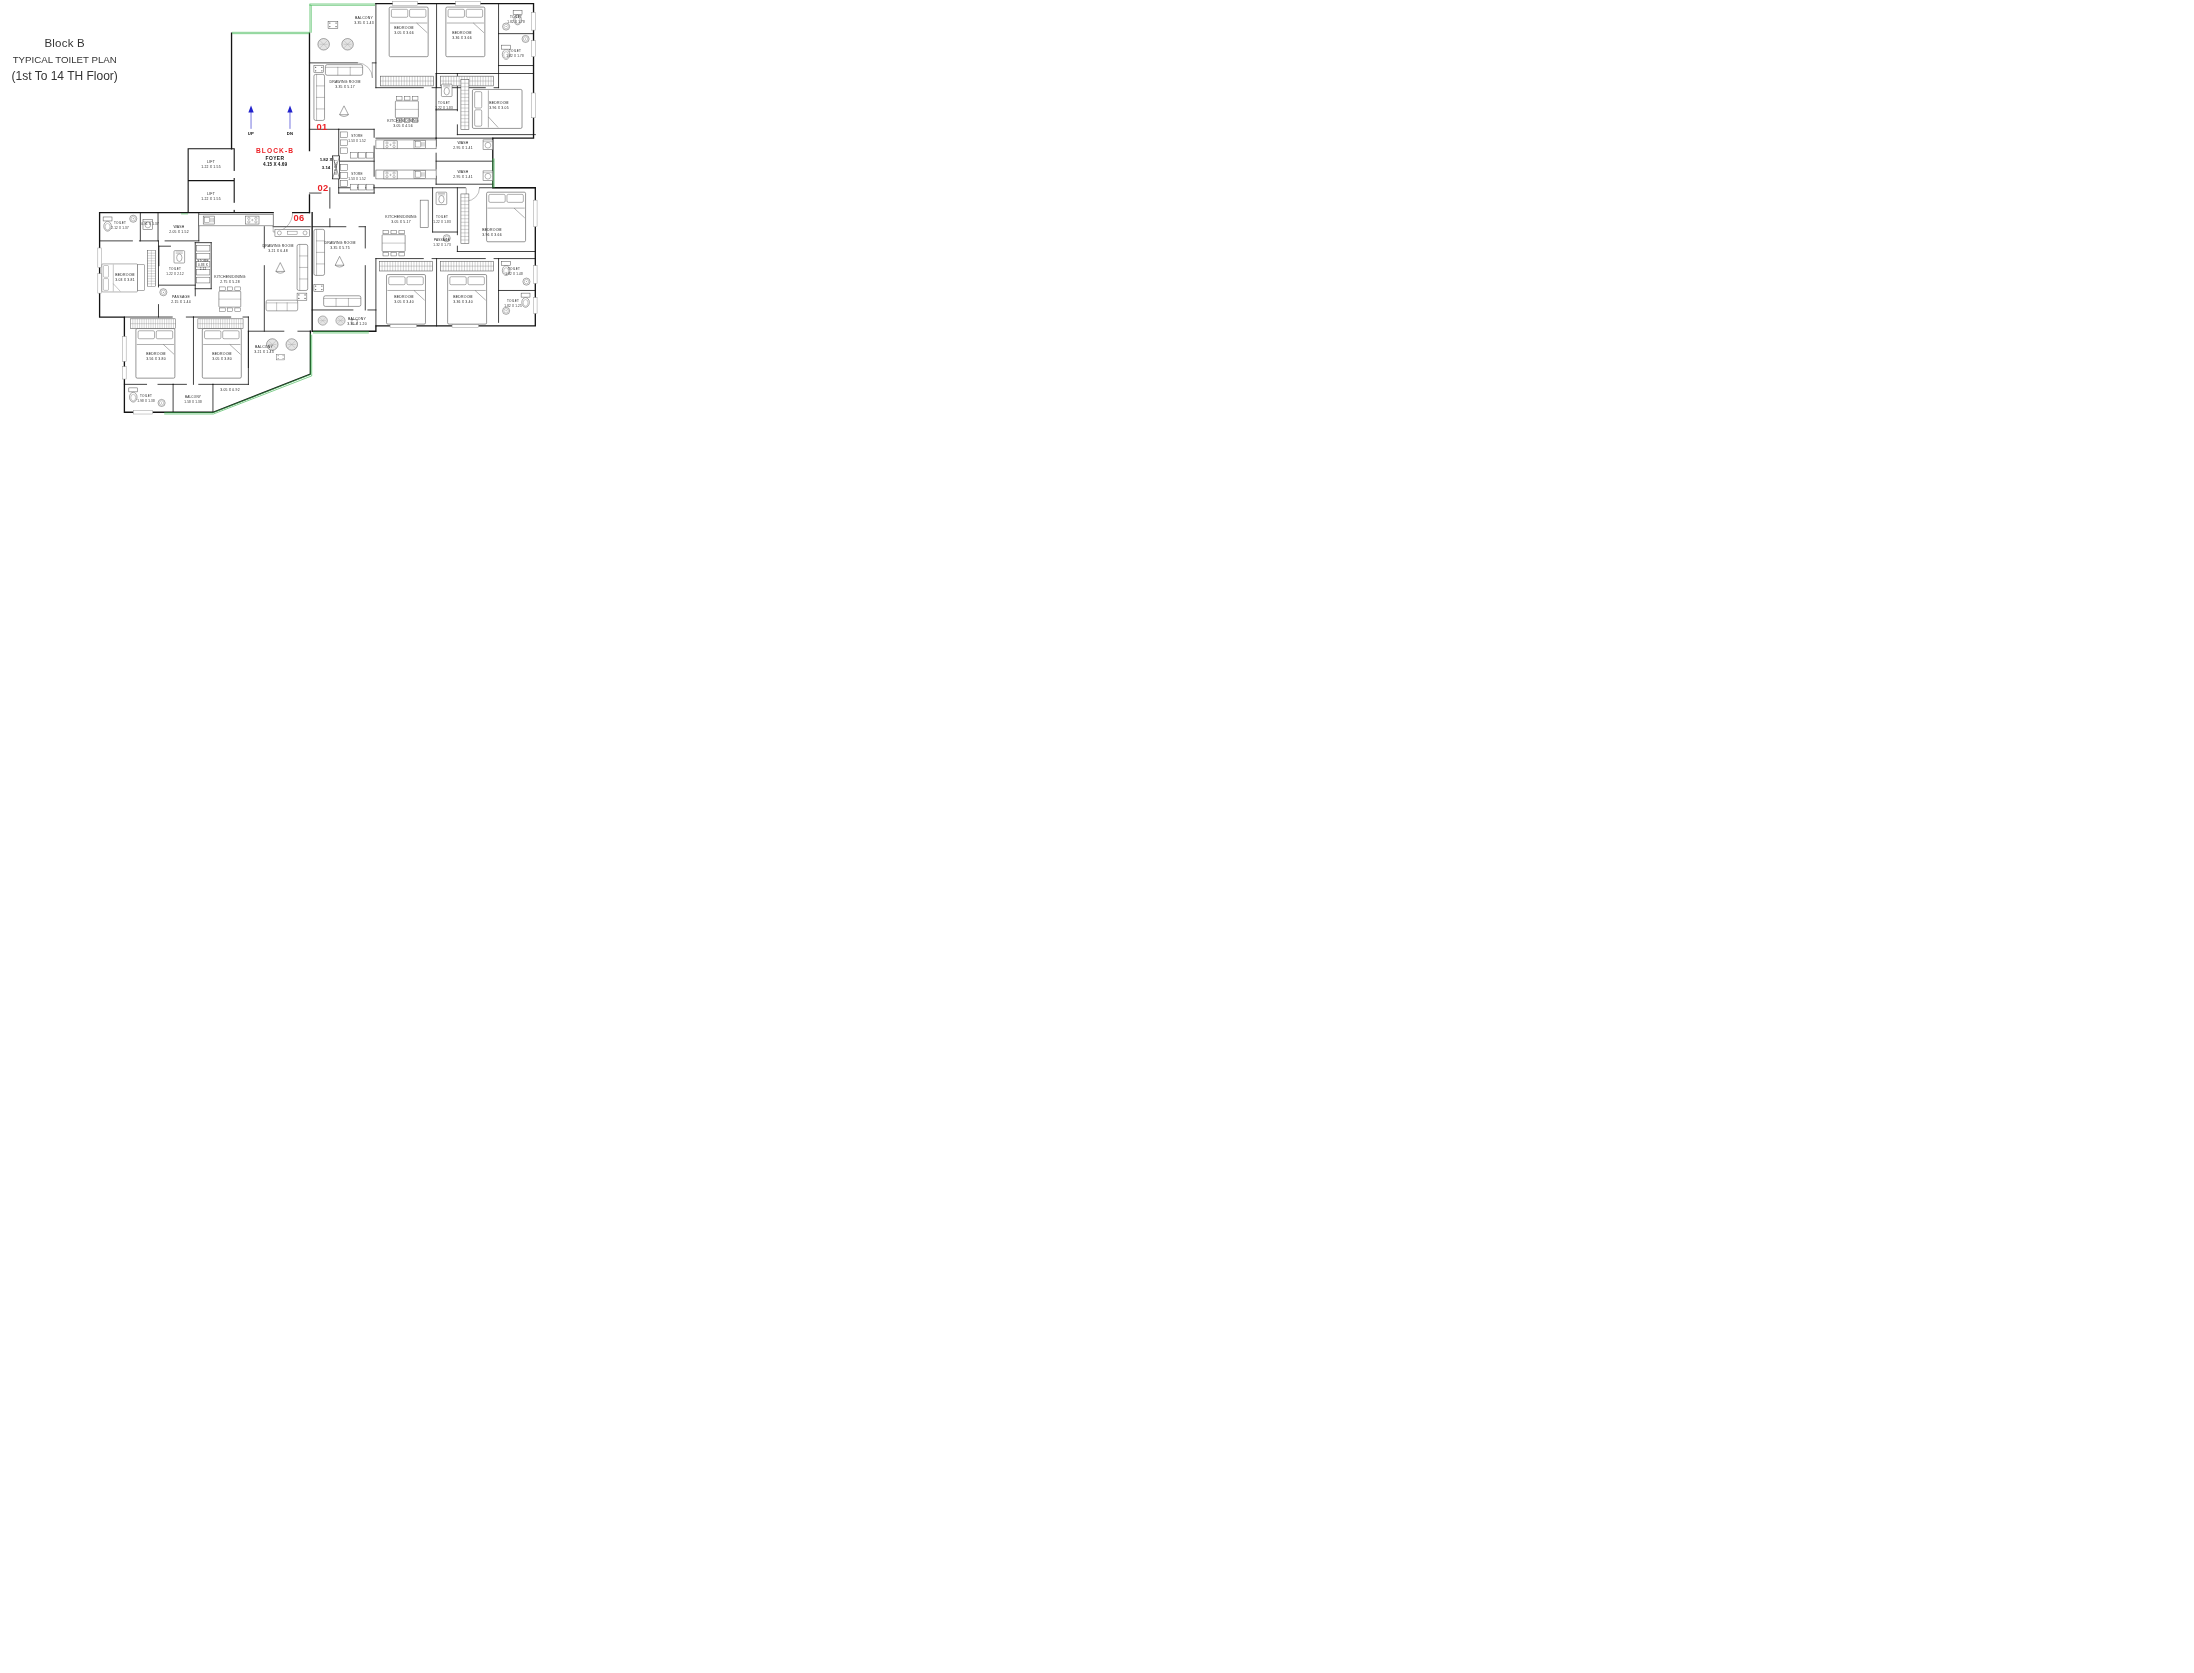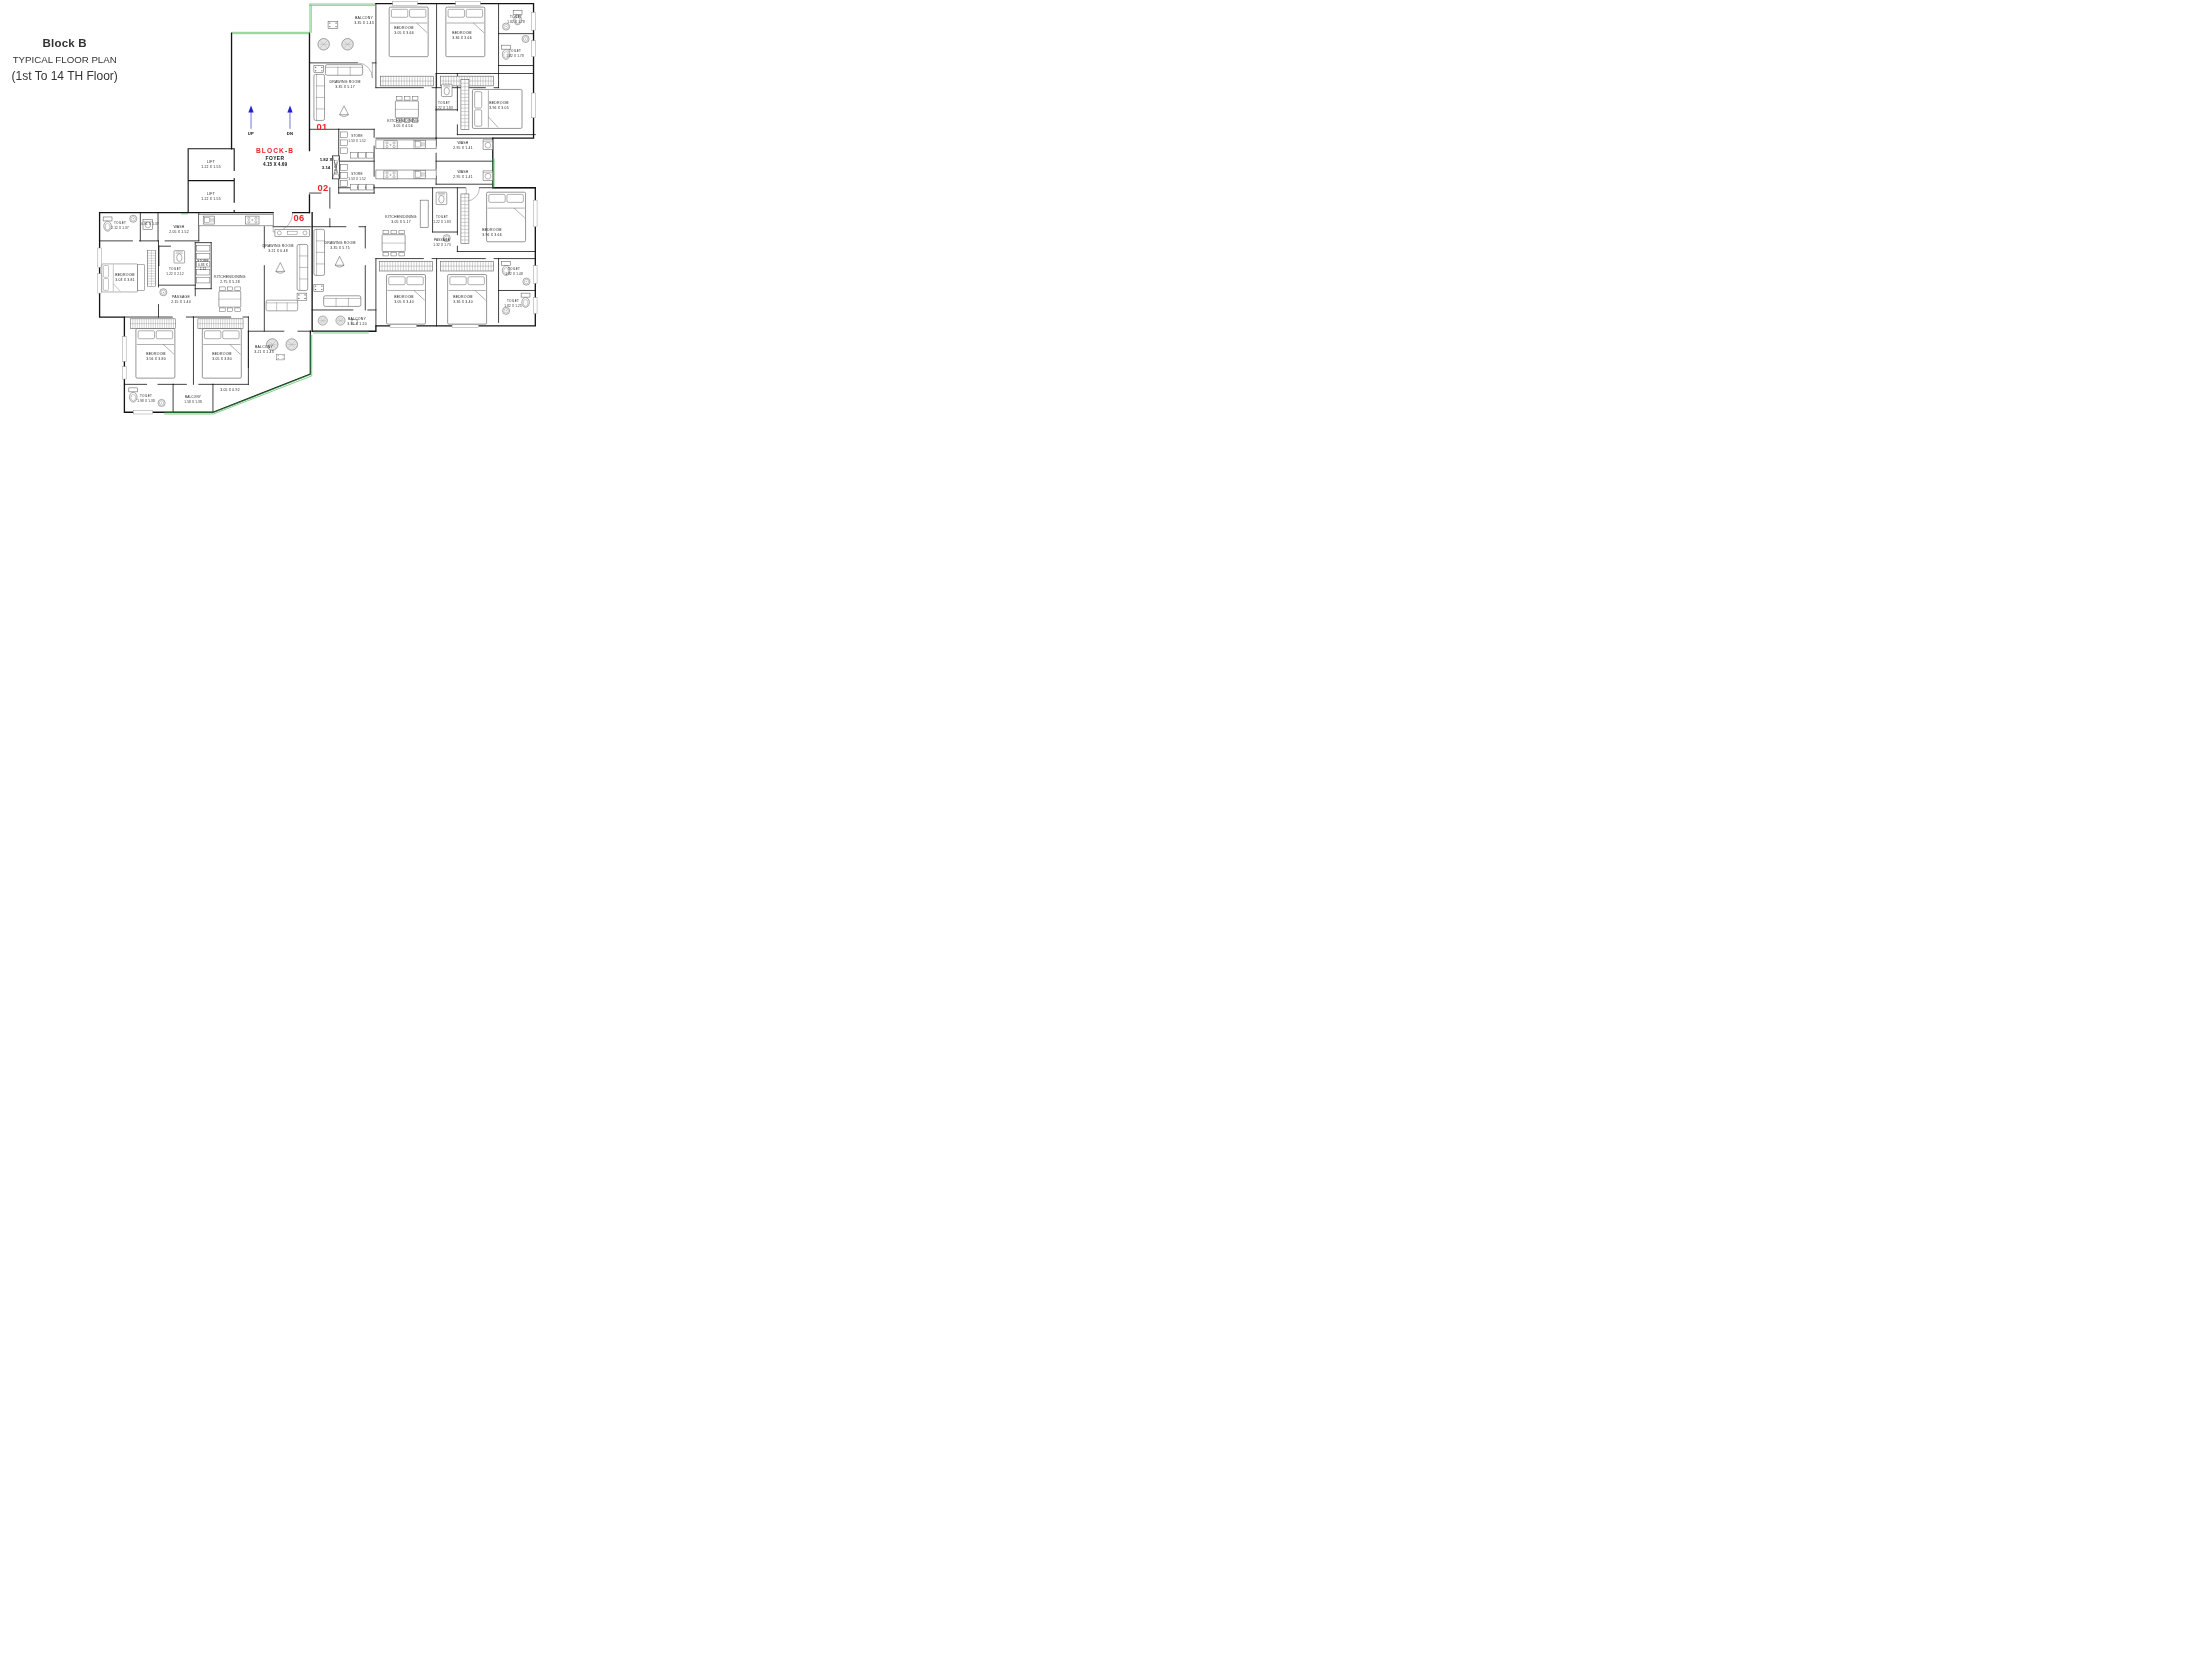--- a/index.html
+++ b/index.html
@@ -1,20 +1,20 @@
 <!DOCTYPE html>
 <html style="font-size:7px"><head>
 <meta charset="utf-8">
 <style>
   html,body{margin:0;padding:0;background:#ffffff;}
   body{width:549px;height:418px;position:relative;font-family:"Liberation Sans",sans-serif;}
   .stage{position:absolute;inset:0;overflow:hidden;background:#fff;}
   svg{position:absolute;left:0;top:0;}
   .title{position:absolute;left:9.7px;top:37px;width:110px;text-align:center;color:#343434;}
-  .title .l1{display:block;font-size:11.5px;font-weight:bold;margin-bottom:5.3px;letter-spacing:0.2px;}
+  .title .l1{display:block;font-size:11.5px;font-weight:normal;margin-bottom:5.3px;letter-spacing:0.2px;}
   .title .l2{display:block;font-size:9.7px;margin-bottom:4px;}
   .title .l3{display:block;font-size:12px;}
   .lbl{position:absolute;transform:translate(-50%,-50%);text-align:center;color:#1c1c1c;
        font-size:3.5px;line-height:1.5;letter-spacing:0.2px;white-space:nowrap;font-weight:500;}
   .lbl .nm,.lbl .d{display:block;}
   .lbl .d{font-size:3.4px;}
   .lbl.sm{font-size:3.1px;}
   .lbl.sm .d{font-size:3px;}
   .lbl.wrap{white-space:normal;width:15px;line-height:1.25;}
   .unum{position:absolute;transform:translate(-50%,-50%);font-size:9.3px;font-weight:bold;
@@ -328,21 +328,21 @@
     <rect x="443" y="554" width="30" height="13" fill="#fff" stroke="#4a4a4a"></rect>
     <rect x="443" y="572" width="30" height="13" fill="#fff" stroke="#4a4a4a"></rect>
     <rect x="443" y="590" width="30" height="13" fill="#fff" stroke="#4a4a4a"></rect>
     <rect x="443" y="608" width="30" height="13" fill="#fff" stroke="#4a4a4a"></rect>
     <rect x="443" y="626" width="30" height="13" fill="#fff" stroke="#4a4a4a"></rect>
   </g>
 </svg>
 
 <div class="title">
   <span class="l1">Block B</span>
-  <span class="l2">TYPICAL FLOOR PLAN</span>
+  <span class="l2">TYPICAL TOILET PLAN</span>
   <span class="l3">(1st To 14 TH Floor)</span>
 </div>
 
 <div class="blockb" style="left:275px;top:157px;">
   <span class="t1">BLOCK-B</span>
   <span class="t2">FOYER</span>
   <span class="t3">4.15 X 4.69</span>
 </div>
 
 <div class="updn" style="left:251px;top:133px;">UP</div>

